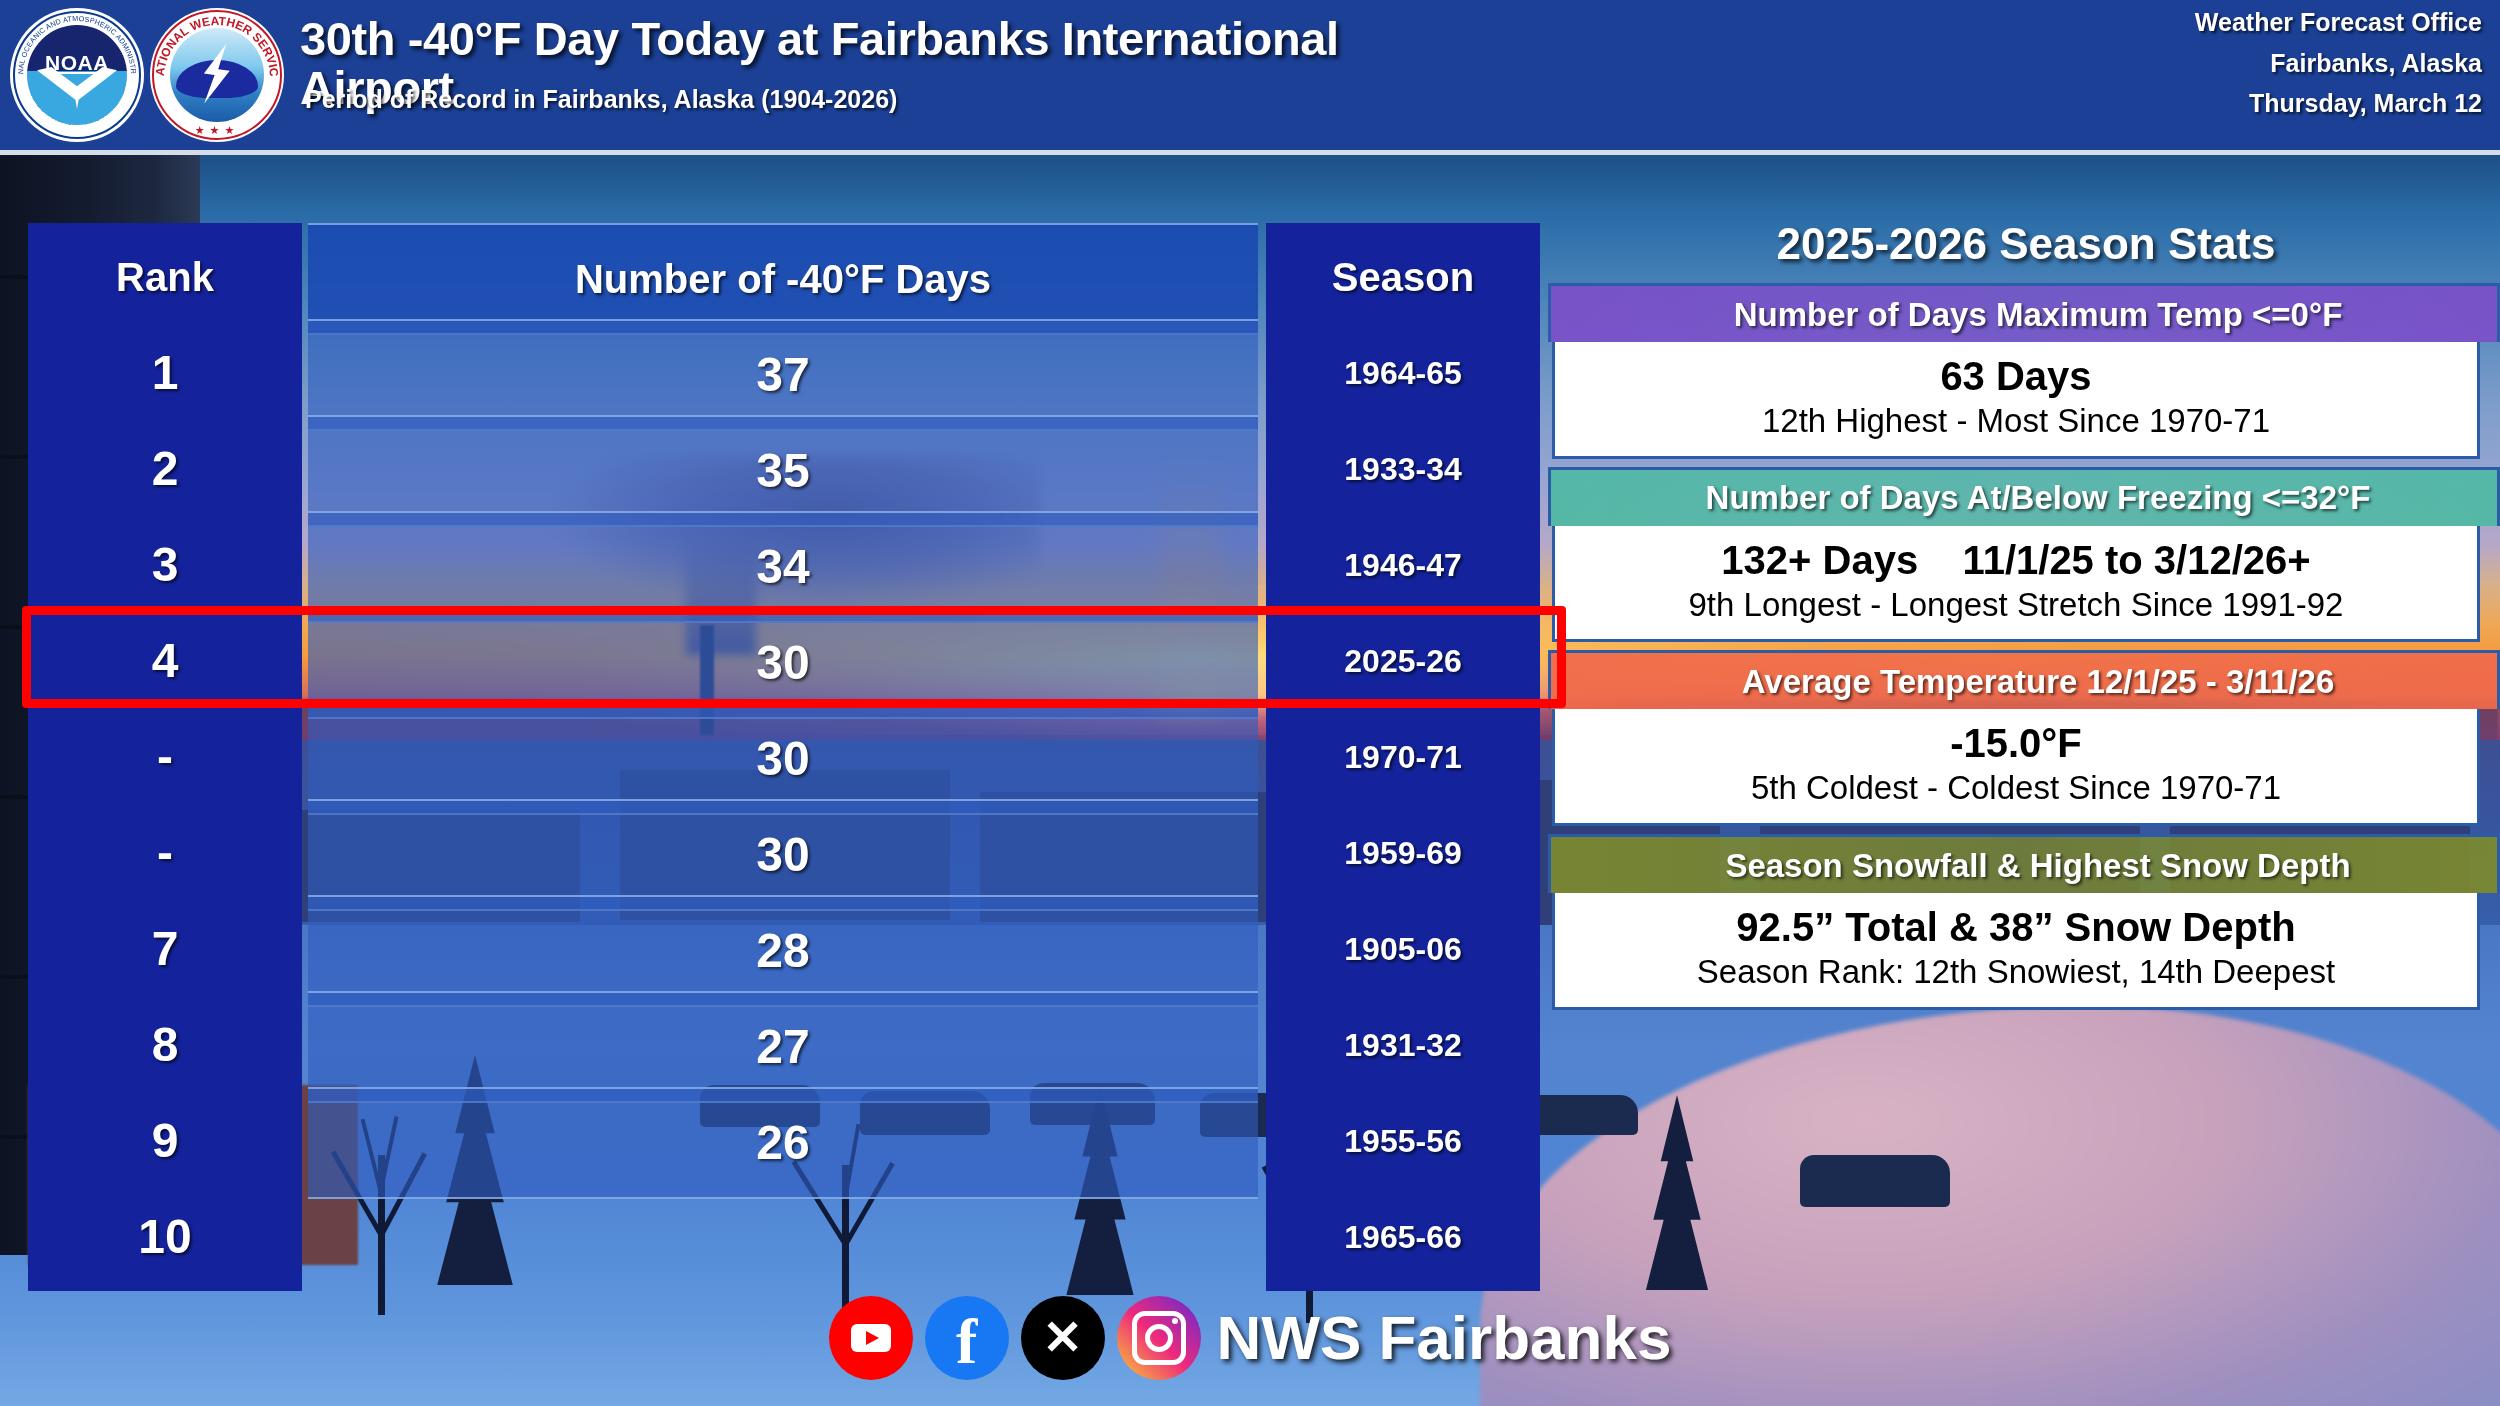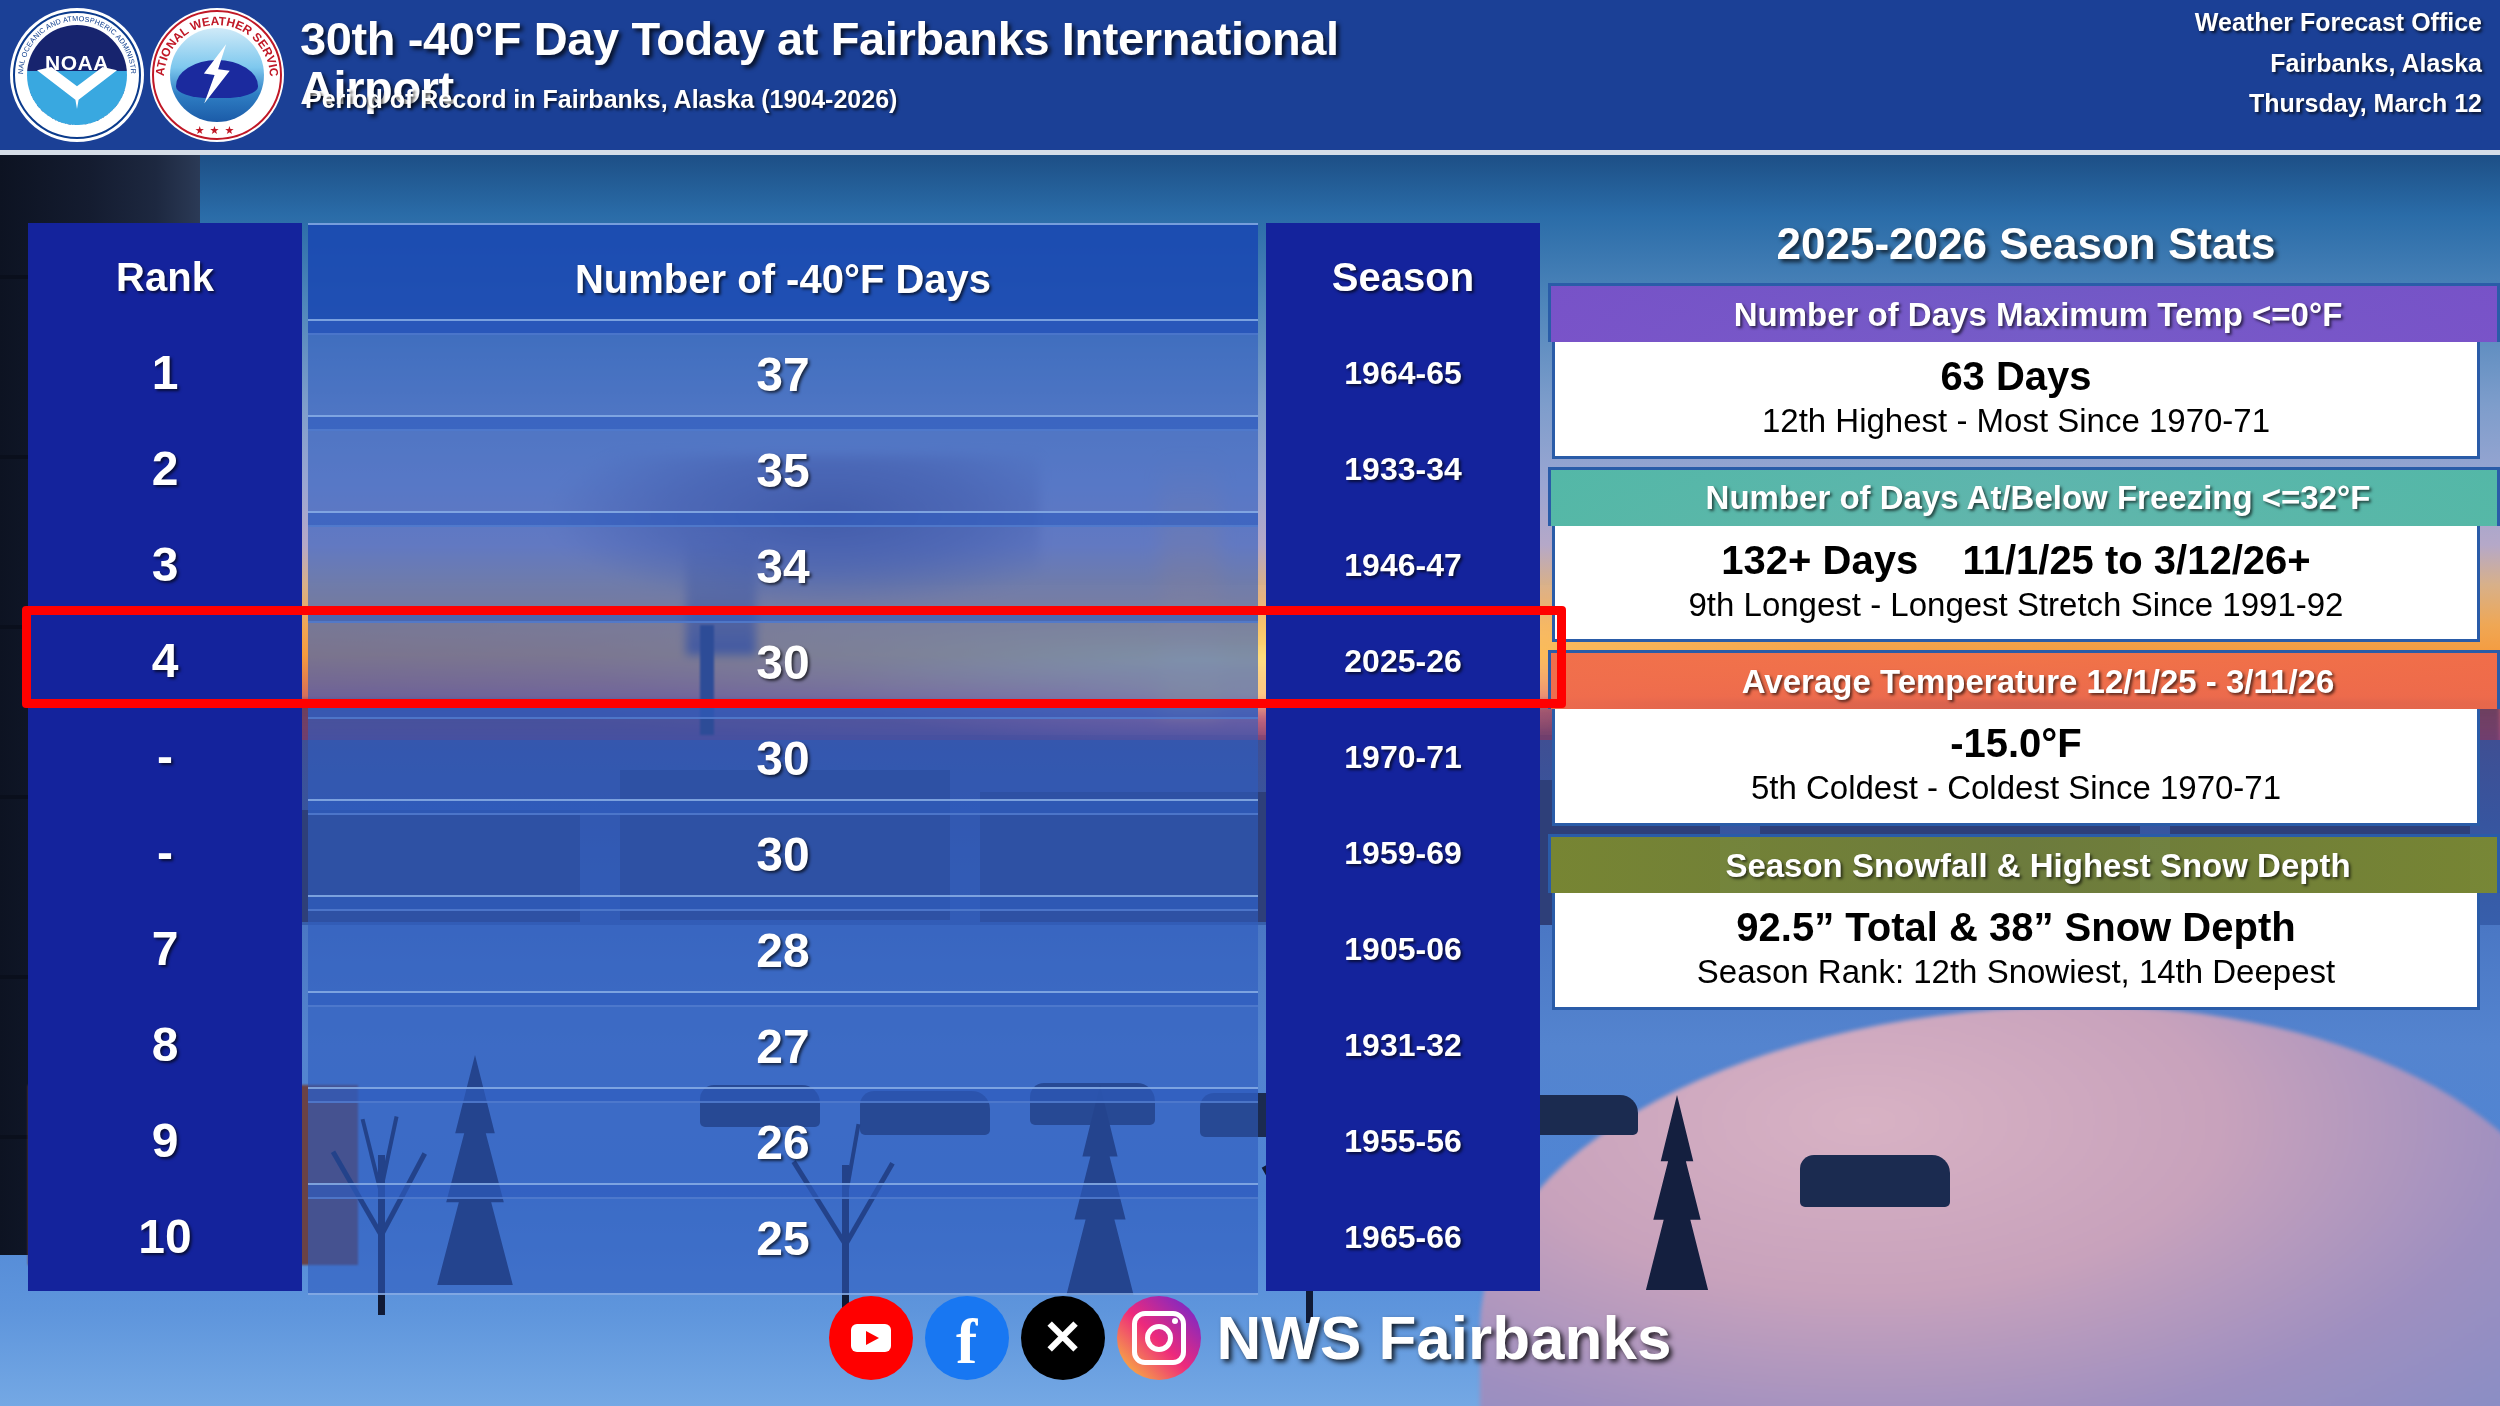--- a/index.html
+++ b/index.html
@@ -67,21 +67,21 @@
   #headrule{position:absolute;left:0;top:150px;width:2500px;height:5px;background:#d5dde8;z-index:10;}
   .logo{position:absolute;top:8px;width:134px;height:134px;border-radius:50%;}
   #noaa-logo{left:10px;background:#fff;}
   #nws-logo{left:150px;background:#fff;}
   .noaa-ring{position:absolute;inset:3px;border-radius:50%;background:#fff;border:2px solid #0b3b8c;}
   .noaa-inner{position:absolute;inset:17px;border-radius:50%;
     background:linear-gradient(to bottom,#17246e 0%,#17246e 46%,#39a8e0 46%,#39a8e0 100%);overflow:hidden;}
   .noaa-bird{position:absolute;left:10%;top:42%;width:80%;height:42%;
     background:#fff;clip-path:polygon(0% 8%,18% 0%,50% 46%,82% 0%,100% 8%,52% 78%,50% 100%,48% 78%);}
   .noaa-txt{position:absolute;left:0;top:27%;width:100%;text-align:center;color:#fff;
-    font:bold 21px/1 "Liberation Sans",sans-serif;letter-spacing:.5px;}
+    font:bold 21px/1 "Liberation Sans",sans-serif;letter-spacing:.5px;text-decoration:underline;}
   .noaa-arc{position:absolute;inset:0;border-radius:50%;}
   .noaa-arc svg{position:absolute;inset:0;}
   .nws-ring{position:absolute;inset:2px;border-radius:50%;background:#fff;border:2px solid #c01826;}
   .nws-inner{position:absolute;inset:20px;border-radius:50%;
     background:linear-gradient(to bottom,#cfeaf8 0%,#7ec8ee 42%,#2f7fc4 70%,#1b5ba8 100%);overflow:hidden;}
   .nws-cloud{position:absolute;left:6%;top:34%;width:88%;height:40%;background:#1b2a9e;
     border-radius:50% 50% 42% 42%/70% 70% 30% 30%;}
   .nws-bolt{position:absolute;left:26%;top:16%;width:48%;height:66%;background:#fff;
     clip-path:polygon(62% 0%,22% 52%,46% 52%,32% 100%,78% 42%,52% 42%);transform:rotate(8deg);}
   .nws-stars{position:absolute;left:0;bottom:5px;width:100%;text-align:center;font-size:11px;letter-spacing:5px;color:#c01826;}
@@ -309,21 +309,20 @@
         <div class="c-num">27</div>
         <div class="c-season">1931-32</div>
       </div>
       <div class="trow">
         <div class="c-rank">9</div>
         <div class="c-num">26</div>
         <div class="c-season">1955-56</div>
       </div>
       <div class="trow">
         <div class="c-rank">10</div>
-        <div class="c-num">25</div>
         <div class="c-season">1965-66</div>
       </div>
     </div>
 </div>
 <div id="hl-box"></div>
 
 <div id="panel">
   <div id="panel-title">2025-2026 Season Stats</div>
   <div id="cards">
       <div class="card">

